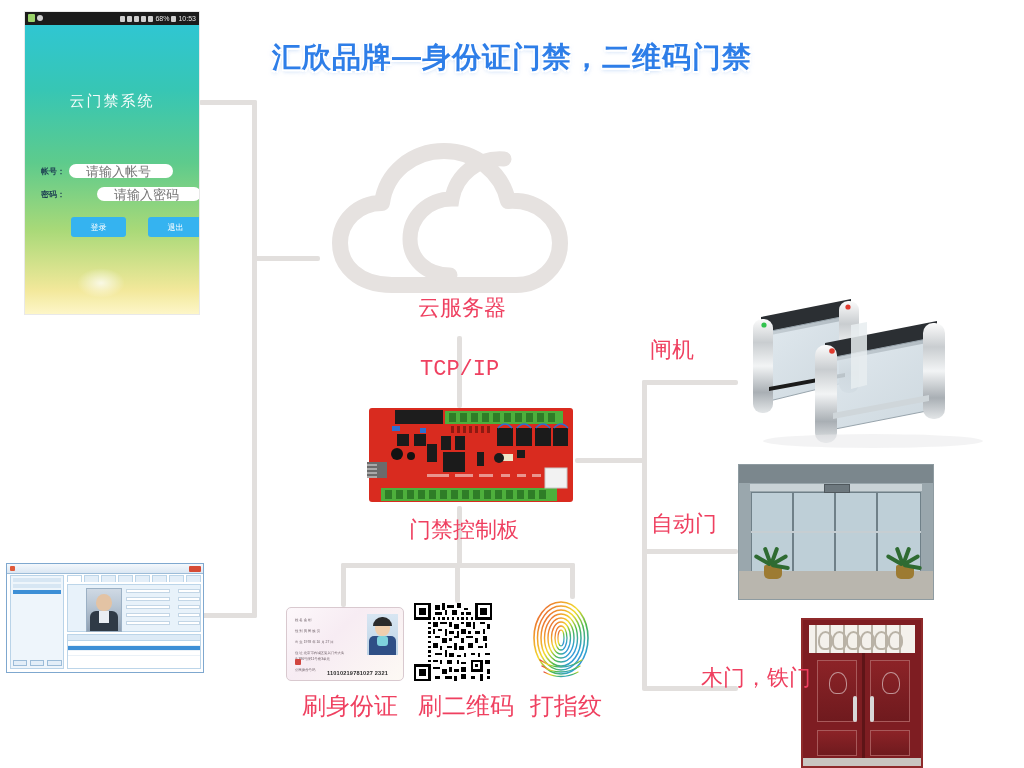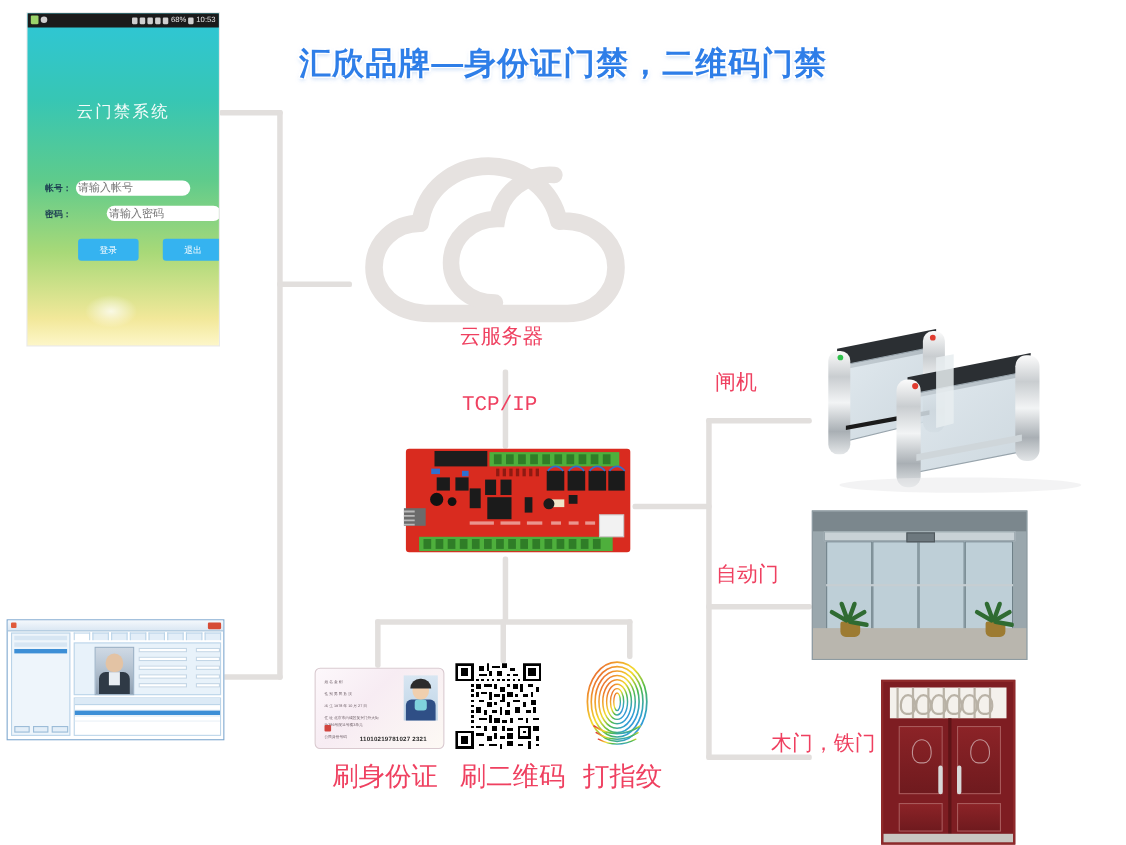--- a/index.html
+++ b/index.html
@@ -22,21 +22,21 @@
       0 0 3px #ffffff, 0 2px 4px rgba(120,170,235,.55);
   }
 
   
   .line{background:#e2dfdd;position:absolute;}
   .line.h{height:5px;border-radius:2px;}
   .line.v{width:5px;border-radius:2px;}
 
   
   .cap{color:#ef4060;font-size:24px;white-space:nowrap;}
-  .cap.lg{font-size:19px;}
+  .cap.lg{font-size:22px;}
 
   
   #phone{
     left:25px;top:12px;width:174px;height:302px;
     background:linear-gradient(180deg,#2ec6d8 0%,#37c6b4 26%,#5ecb8c 50%,#a8d978 72%,#f2e89a 92%,#fdf6c8 100%);
     overflow:hidden;box-shadow:0 0 0 1px #e9e9e9;
   }
   #phone-statusbar{
     left:0;top:0;width:174px;height:13px;background:#1b1b1b;
     display:flex;align-items:center;justify-content:flex-end;
@@ -49,21 +49,21 @@
   .sb-sq{width:5px;height:6px;background:#cfcfcf;display:inline-block;border-radius:1px;}
   .sb-txt{color:#e6e6e6;font-size:7px;line-height:13px;letter-spacing:0;}
   #phone-app-title{
     left:0;top:80px;width:174px;text-align:center;
     color:#ffffff;font-size:15px;letter-spacing:2px;opacity:.95;
   }
   .pf-row{position:absolute;left:16px;display:flex;align-items:center;gap:4px;}
   .pf-label{color:#1c3d52;font-size:8px;font-weight:bold;white-space:nowrap;}
   .pf-input{
     width:104px;height:14px;background:#ffffff;border-radius:8px;border:none;
-    font-size:10px;color:#b4b4b4;padding:0 2px;box-sizing:border-box;outline:none;
+    font-size:13px;color:#b4b4b4;padding:0 17px;box-sizing:border-box;outline:none;
     font-family:"Liberation Sans","DejaVu Sans",sans-serif;
   }
   .pbtn{
     position:absolute;width:55px;height:20px;background:#35b3f0;border:none;border-radius:3px;
     color:#ffffff;font-size:8px;cursor:pointer;
     font-family:"Liberation Sans","DejaVu Sans",sans-serif;
   }
   #phone-glow{left:52px;top:256px;width:48px;height:30px;border-radius:50%;
     background:radial-gradient(ellipse at center,rgba(255,255,255,.75) 0%,rgba(255,255,255,0) 70%);}
 
@@ -372,20 +372,21 @@
         <rect x="60" y="68" width="22" height="3"></rect>
           <rect x="88" y="68" width="18" height="3"></rect>
         <rect x="112" y="68" width="14" height="3"></rect>
           <rect x="134" y="68" width="9" height="3"></rect>
         <rect x="150" y="68" width="9" height="3"></rect>
           <rect x="165" y="68" width="9" height="3"></rect>
       </g>
     </svg>
   </div>
 
+  <div class="abs cap lg" style="left:409px;top:515px;">门禁控制板</div>
 
   <div class="abs" id="idcard">
     <div id="idcard-photo">
       <div id="idc-body"></div>
       <div id="idc-collar"></div>
       <div id="idc-head"></div>
       <div id="idc-hair"></div>
     </div>
     <div class="idc-lbl" style="top:10px;">姓 名  金 刚</div>
     <div class="idc-lbl" style="top:21px;">性 别  男    民 族  汉</div>

